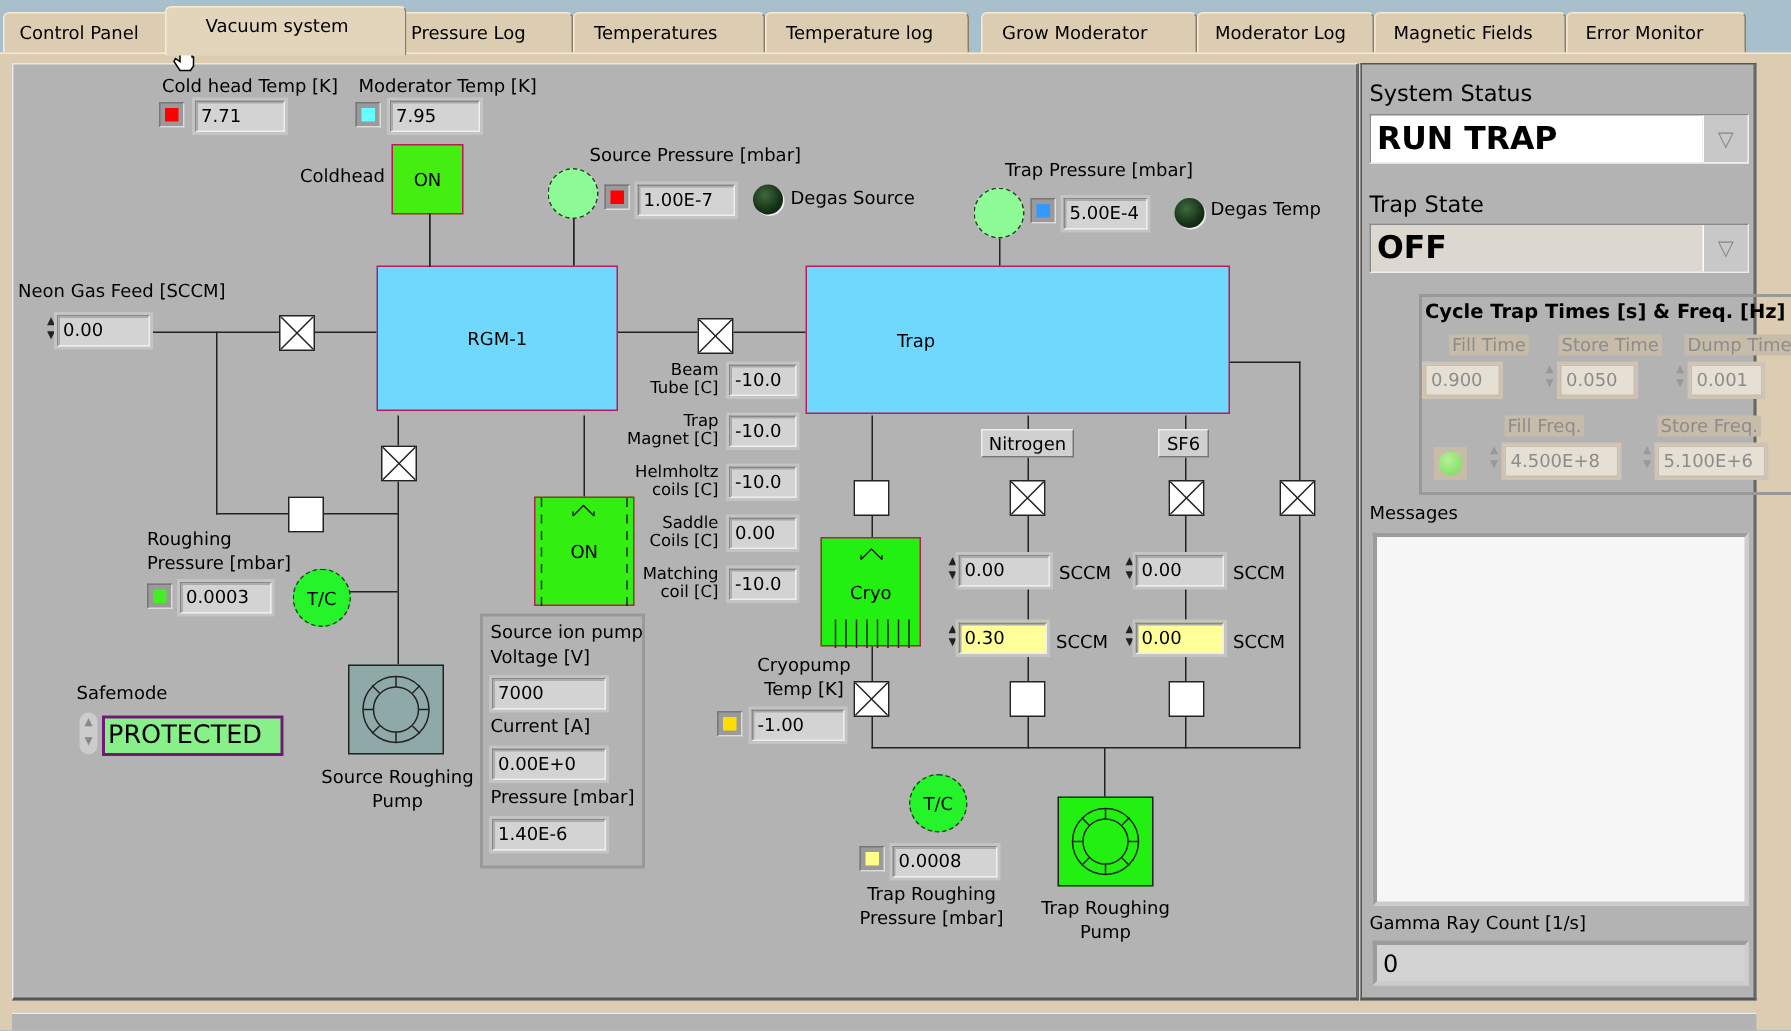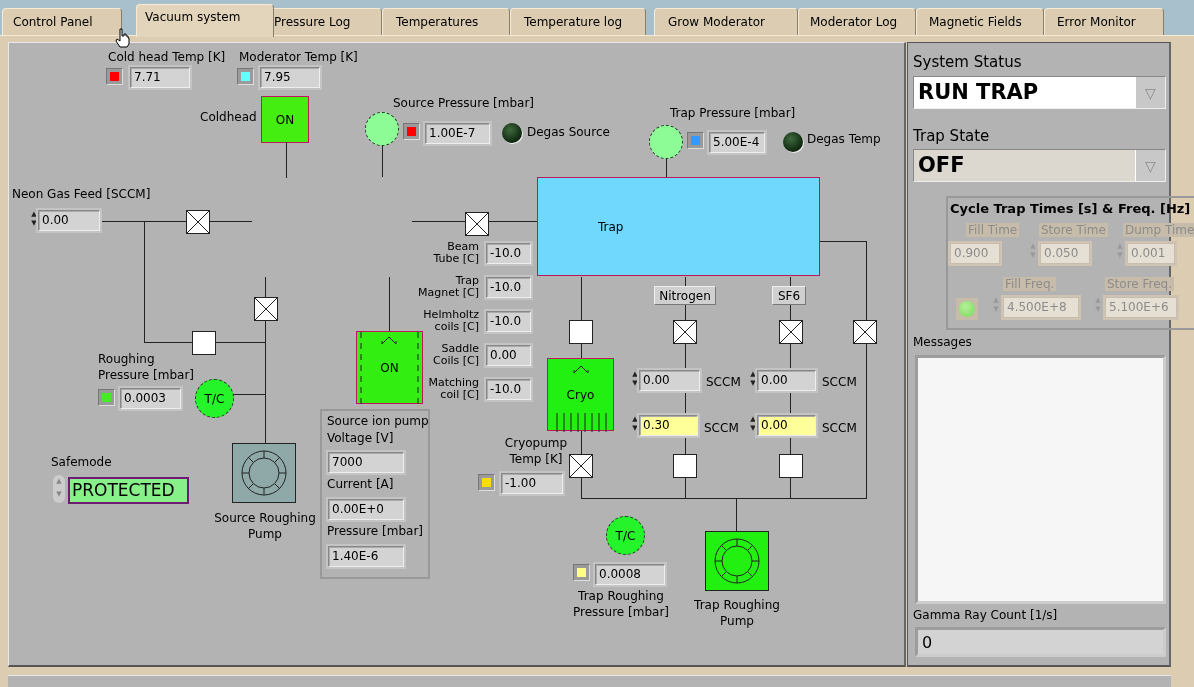--- a/index.html
+++ b/index.html
@@ -31,21 +31,21 @@
   .gbtn { position: absolute; background: #d0d0d0; border: 1px solid #eee; border-right-color: #777; border-bottom-color: #777; font-size: 12px; text-align: center; padding-top: 2px; cursor: pointer; }
   .ring { position: absolute; border: 2px solid #999; }
   .dd { position: absolute; height: 33px; border: 1px solid #888; border-right-color: #eee; border-bottom-color: #eee; font-weight: bold; font-size: 21px; padding: 3px 4px; cursor: pointer; }
   .dd .arrow { position: absolute; right: 0; top: 0; width: 30px; height: 100%; background: #c8c8c8; border-left: 1px solid #fff; display: flex; align-items: center; justify-content: center; color: #888; font-size: 14px; font-weight: normal; }
 </style>
 </head>
 <body>
 
 <div class="tabbar">
   <div class="tab" style="left:2px;width:120px;">Control Panel</div>
-  <div class="tab active" style="left:136px;width:138px;padding-left:8px;">Vacuum system</div>
+  <div class="tab active" style="left:110px;width:161px;padding-left:26px;">Vacuum system</div>
   <div class="tab" style="left:260px;width:122px;padding-left:13px;">Pressure Log</div>
   <div class="tab" style="left:382px;width:128px;padding-left:13px;">Temperatures</div>
   <div class="tab" style="left:510px;width:136px;padding-left:13px;">Temperature log</div>
   <div class="tab" style="left:654px;width:144px;padding-left:13px;">Grow Moderator</div>
   <div class="tab" style="left:798px;width:118px;padding-left:11px;">Moderator Log</div>
   <div class="tab" style="left:916px;width:128px;padding-left:12px;">Magnetic Fields</div>
   <div class="tab" style="left:1044px;width:120px;padding-left:12px;">Error Monitor</div>
 </div>
 
 <div class="frame"></div>
@@ -62,20 +62,23 @@
   <div class="line" style="left:380px;top:234px;width:1px;height:80px;"></div>
   <div class="line" style="left:403px;top:178px;width:126px;height:1px;"></div>
   <div class="line" style="left:810px;top:198px;width:48px;height:1px;"></div>
   <div class="line" style="left:857px;top:198px;width:1px;height:258px;"></div>
   <div class="line" style="left:572px;top:234px;width:1px;height:222px;"></div>
   <div class="line" style="left:676px;top:234px;width:1px;height:222px;"></div>
   <div class="line" style="left:781px;top:234px;width:1px;height:222px;"></div>
   <div class="line" style="left:572px;top:455px;width:286px;height:1px;"></div>
   <div class="line" style="left:727px;top:455px;width:1px;height:34px;"></div>
 
+  <div class="box" style="left:242px;top:134px;width:161px;height:97px;">
+      <span>RGM-1</span>
+    </div>
   <div class="box" style="left:528px;top:134px;width:283px;height:99px;justify-content:flex-start;padding-left:60px;">
       <span>Trap</span>
     </div>
 
   <div class="lbl" style="left:99px;top:7px;">Cold head Temp [K]</div>
   <div class="led" style="left:97px;top:25px;">
       <span style="background:#ff0000;"></span>
     </div>
   <div class="num" style="left:121px;top:24px;width:60px;">7.71</div>
   <div class="lbl" style="left:230px;top:7px;">Moderator Temp [K]</div>

